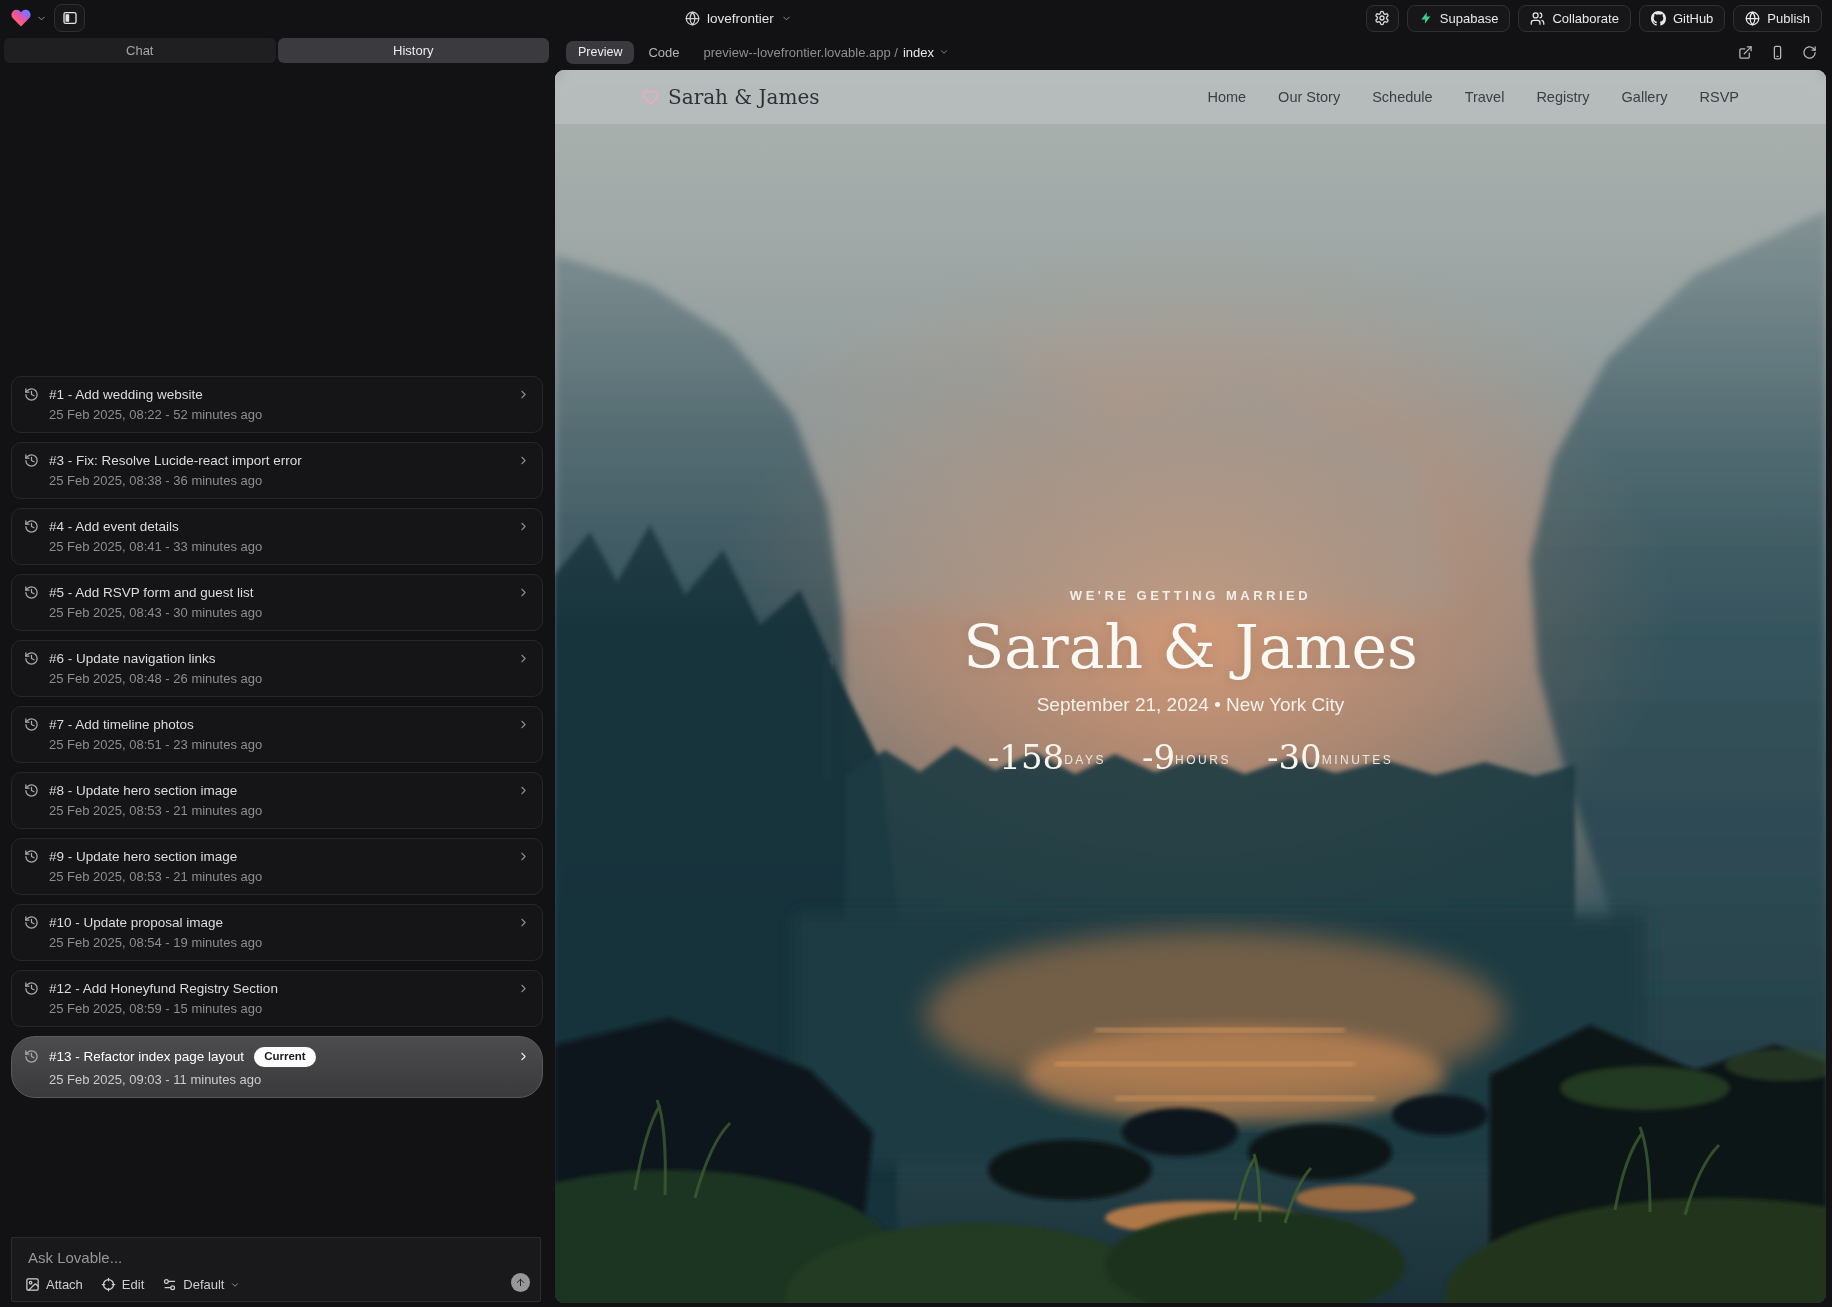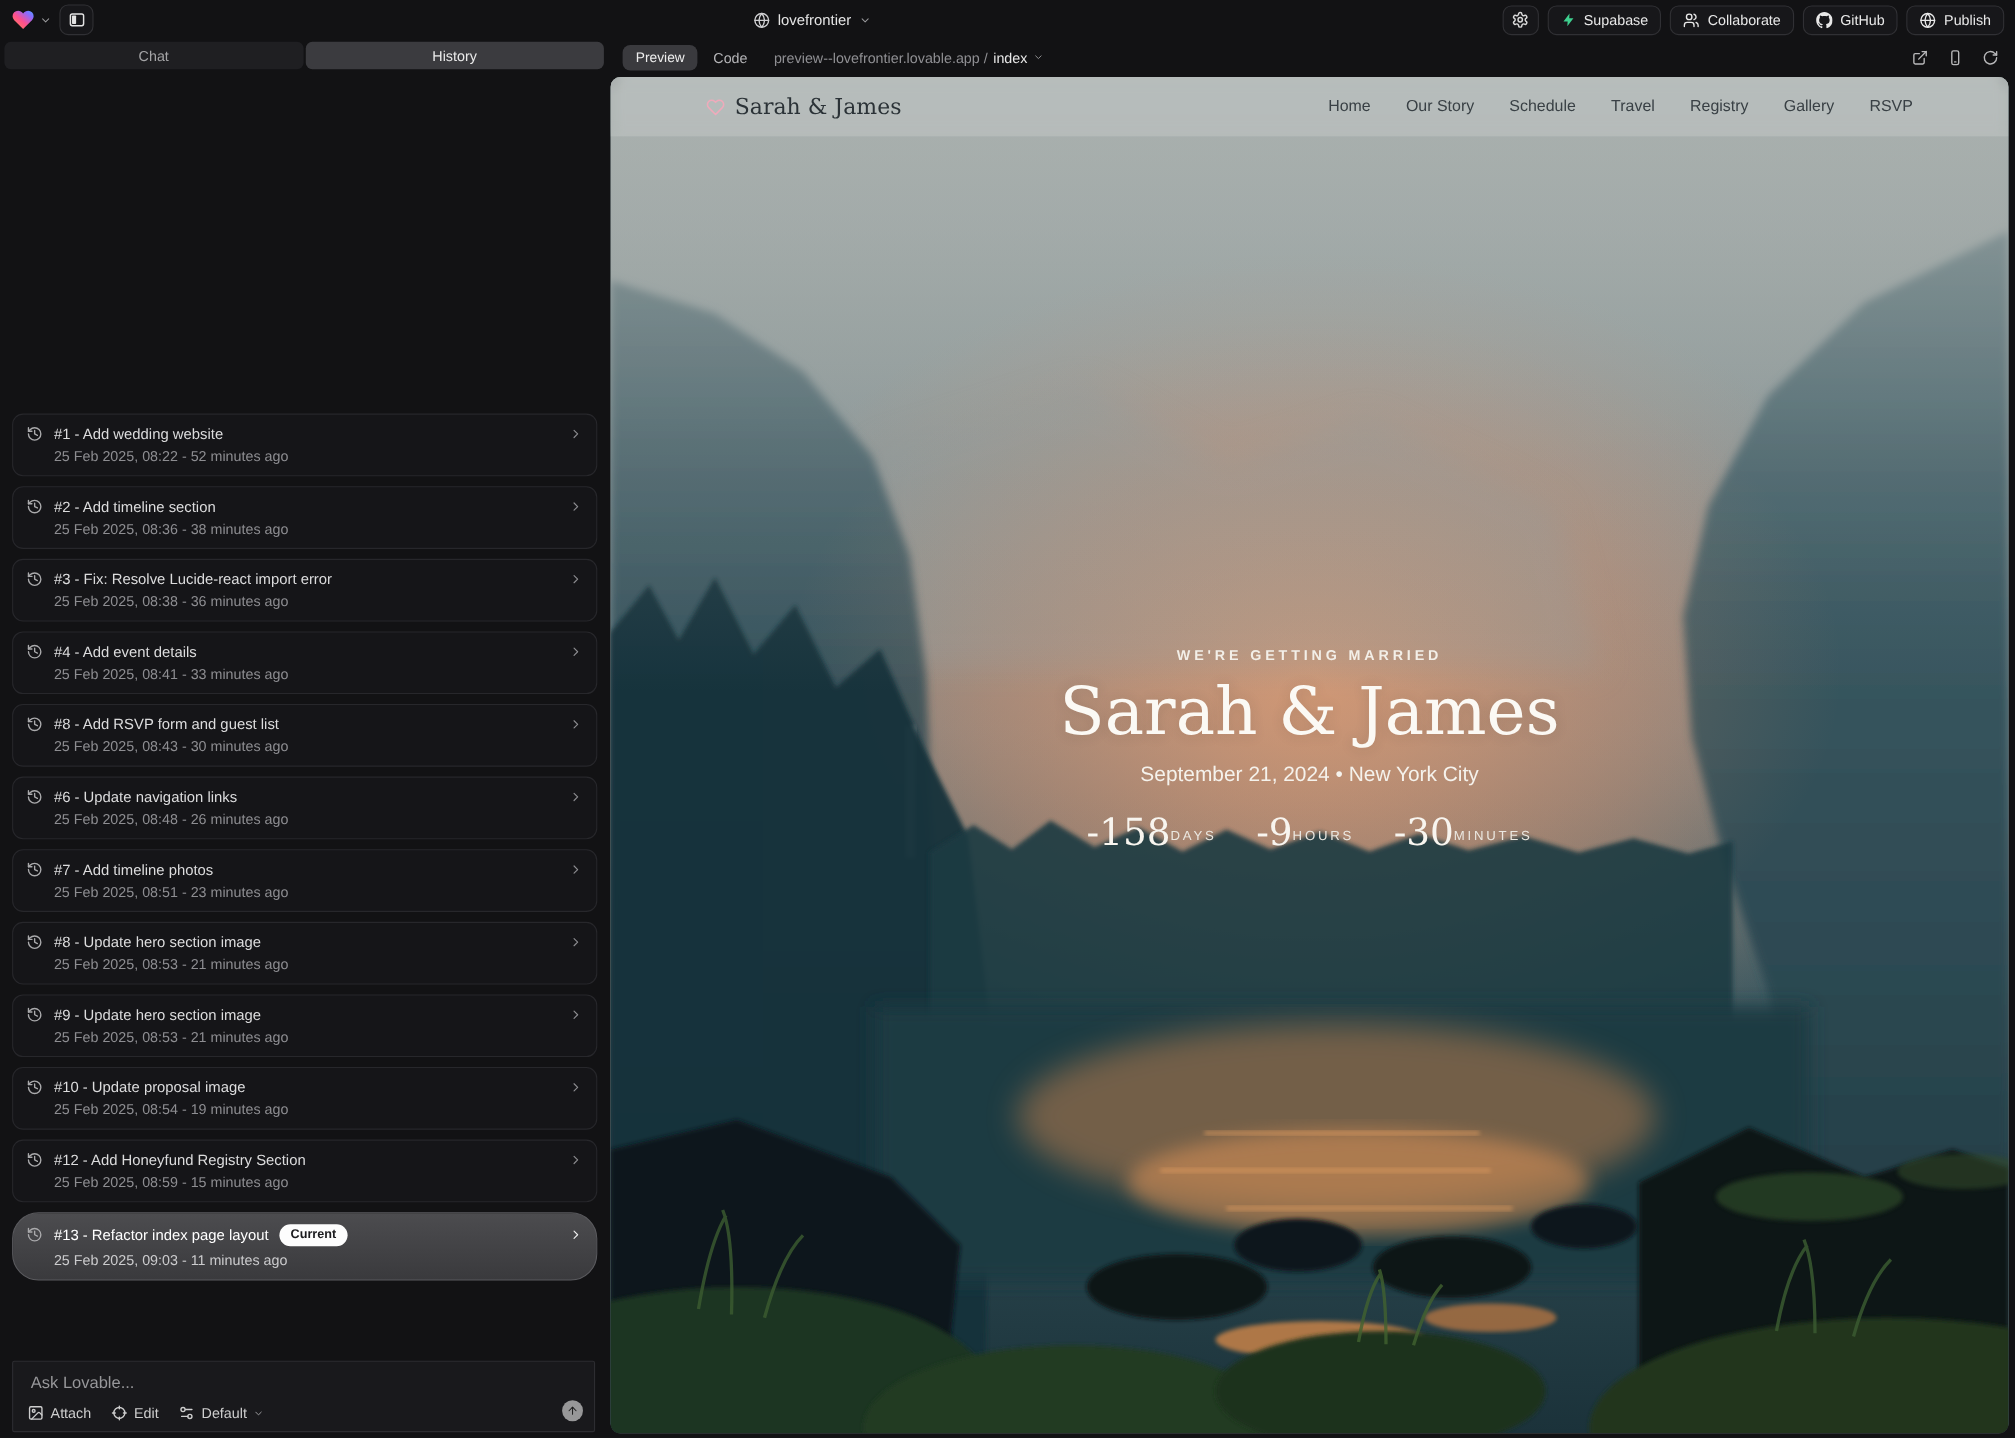--- a/index.html
+++ b/index.html
@@ -193,39 +193,20 @@
 
             <span class="hchev">
               <svg class="ic" width="13" height="13" viewBox="0 0 24 24">
                 <path d="m9 18 6-6-6-6"></path>
               </svg>
             </span>
           </div>
           <div class="htime">25 Feb 2025, 08:22 - 52 minutes ago</div>
         </div>
 
-        <div class="hcard">
-          <div class="hrow">
-            <span class="hicon">
-              <svg class="ic" width="15" height="15" viewBox="0 0 24 24">
-                <path d="M3 12a9 9 0 1 0 9-9 9.75 9.75 0 0 0-6.74 2.74L3 8"></path>
-                <path d="M3 3v5h5"></path>
-                <path d="M12 7v5l4 2"></path>
-              </svg>
-            </span>
-            <span class="htitle">#2 - Add timeline section</span>
-
-            <span class="hchev">
-              <svg class="ic" width="13" height="13" viewBox="0 0 24 24">
-                <path d="m9 18 6-6-6-6"></path>
-              </svg>
-            </span>
-          </div>
-          <div class="htime">25 Feb 2025, 08:36 - 38 minutes ago</div>
-        </div>
 
         <div class="hcard">
           <div class="hrow">
             <span class="hicon">
               <svg class="ic" width="15" height="15" viewBox="0 0 24 24">
                 <path d="M3 12a9 9 0 1 0 9-9 9.75 9.75 0 0 0-6.74 2.74L3 8"></path>
                 <path d="M3 3v5h5"></path>
                 <path d="M12 7v5l4 2"></path>
               </svg>
             </span>
@@ -262,21 +243,21 @@
 
         <div class="hcard">
           <div class="hrow">
             <span class="hicon">
               <svg class="ic" width="15" height="15" viewBox="0 0 24 24">
                 <path d="M3 12a9 9 0 1 0 9-9 9.75 9.75 0 0 0-6.74 2.74L3 8"></path>
                 <path d="M3 3v5h5"></path>
                 <path d="M12 7v5l4 2"></path>
               </svg>
             </span>
-            <span class="htitle">#8 - Add RSVP form and guest list</span>
+            <span class="htitle">#5 - Add RSVP form and guest list</span>
 
             <span class="hchev">
               <svg class="ic" width="13" height="13" viewBox="0 0 24 24">
                 <path d="m9 18 6-6-6-6"></path>
               </svg>
             </span>
           </div>
           <div class="htime">25 Feb 2025, 08:43 - 30 minutes ago</div>
         </div>
 

